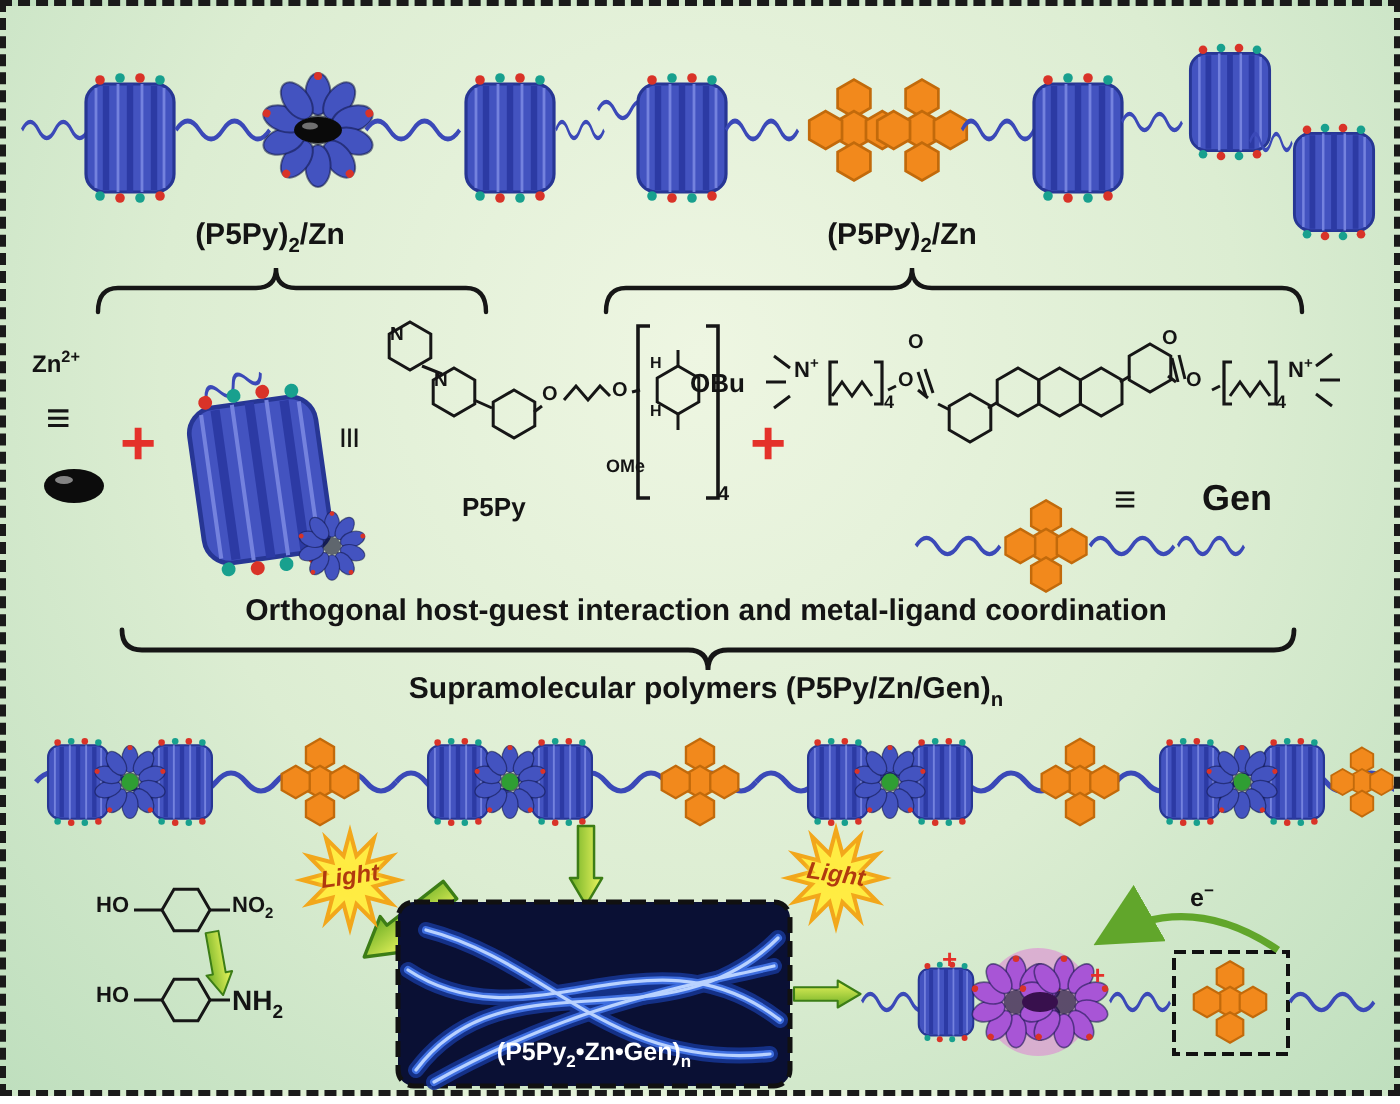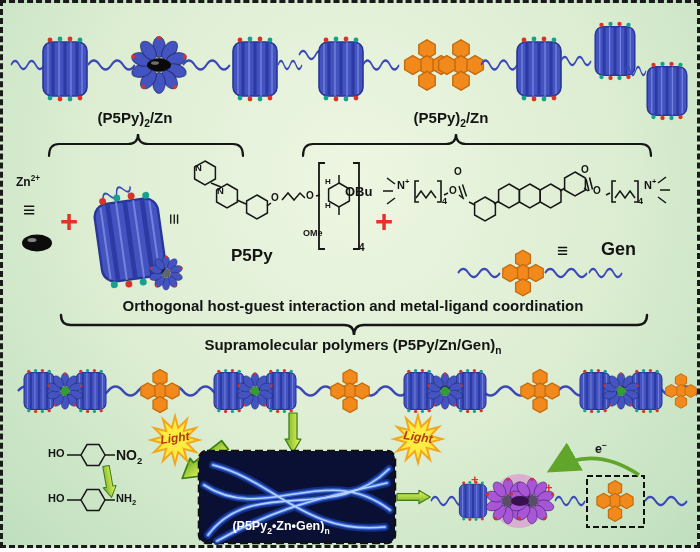--- a/index.html
+++ b/index.html
@@ -302,21 +302,21 @@
 
 <span class="t" style="left:192px;top:160px;font-size:9.5px">N</span>
 <span class="t" style="left:214px;top:183px;font-size:9.5px">N</span>
 <span class="t" style="left:268px;top:190px;font-size:10px">O</span>
 <span class="t" style="left:303px;top:188px;font-size:10px">O</span>
 <span class="t" style="left:342px;top:182px;font-size:13px">OBu</span>
 <span class="t" style="left:300px;top:226px;font-size:9px">OMe</span>
 <span class="t" style="left:322px;top:175px;font-size:8px">H</span>
 <span class="t" style="left:322px;top:199px;font-size:8px">H</span>
 <span class="t" style="left:356px;top:240px;font-size:10px">4</span>
-<span class="t" style="left:228px;top:244px;font-size:17px">P5Py</span>
+<span class="t" style="left:228px;top:244px;font-size:13px">P5Py</span>
 
 <span class="t red" style="left:372px;top:203px;font-size:31px">+</span>
 
 <span class="t" style="left:394px;top:175px;font-size:11px">
   <span>N</span><sup>+</sup>
 </span>
 <span class="t" style="left:439px;top:194px;font-size:9px">4</span>
 <span class="t" style="left:446px;top:183px;font-size:10px">O</span>
 <span class="t" style="left:451px;top:164px;font-size:10px">O</span>
 <span class="t" style="left:578px;top:162px;font-size:10px">O</span>
@@ -330,29 +330,29 @@
 
 <span class="t center" style="left:0;top:295px;width:700px;font-size:15px">Orthogonal host-guest interaction and metal-ligand coordination</span>
 <span class="t center" style="left:0;top:334px;width:700px;font-size:15px">
   <span>Supramolecular polymers (P5Py/Zn/Gen)</span><sub>n</sub>
 </span>
 
 <span class="t light center" style="left:149px;top:429px;width:46px;font-size:12px;transform:rotate(-8deg)">Light</span>
 <span class="t light center" style="left:392px;top:428px;width:46px;font-size:12px;transform:rotate(8deg)">Light</span>
 
 <span class="t" style="left:45px;top:445px;font-size:11px">HO</span>
-<span class="t" style="left:113px;top:445px;font-size:14px">
+<span class="t" style="left:113px;top:445px;font-size:11px">
   <span>NO</span><sub>2</sub>
 </span>
 <span class="t" style="left:45px;top:490px;font-size:11px">HO</span>
-<span class="t" style="left:113px;top:490px;font-size:11px">
+<span class="t" style="left:113px;top:490px;font-size:14px">
   <span>NH</span><sub>2</sub>
 </span>
 
-<span class="t center" style="left:186px;top:517px;width:184px;font-size:12.5px;color:#fff">
+<span class="t center" style="left:202px;top:517px;width:184px;font-size:12.5px;color:#fff">
   <span>(P5Py</span><sub>2</sub><span>•Zn•Gen)</span><sub>n</sub>
 </span>
 
 <span class="t" style="left:592px;top:438px;font-size:12.5px">
   <span>e</span><sup>−</sup>
 </span>
 
 <span class="t red" style="left:468px;top:470px;font-size:13px">+</span>
 <span class="t red" style="left:542px;top:478px;font-size:13px">+</span>
 

